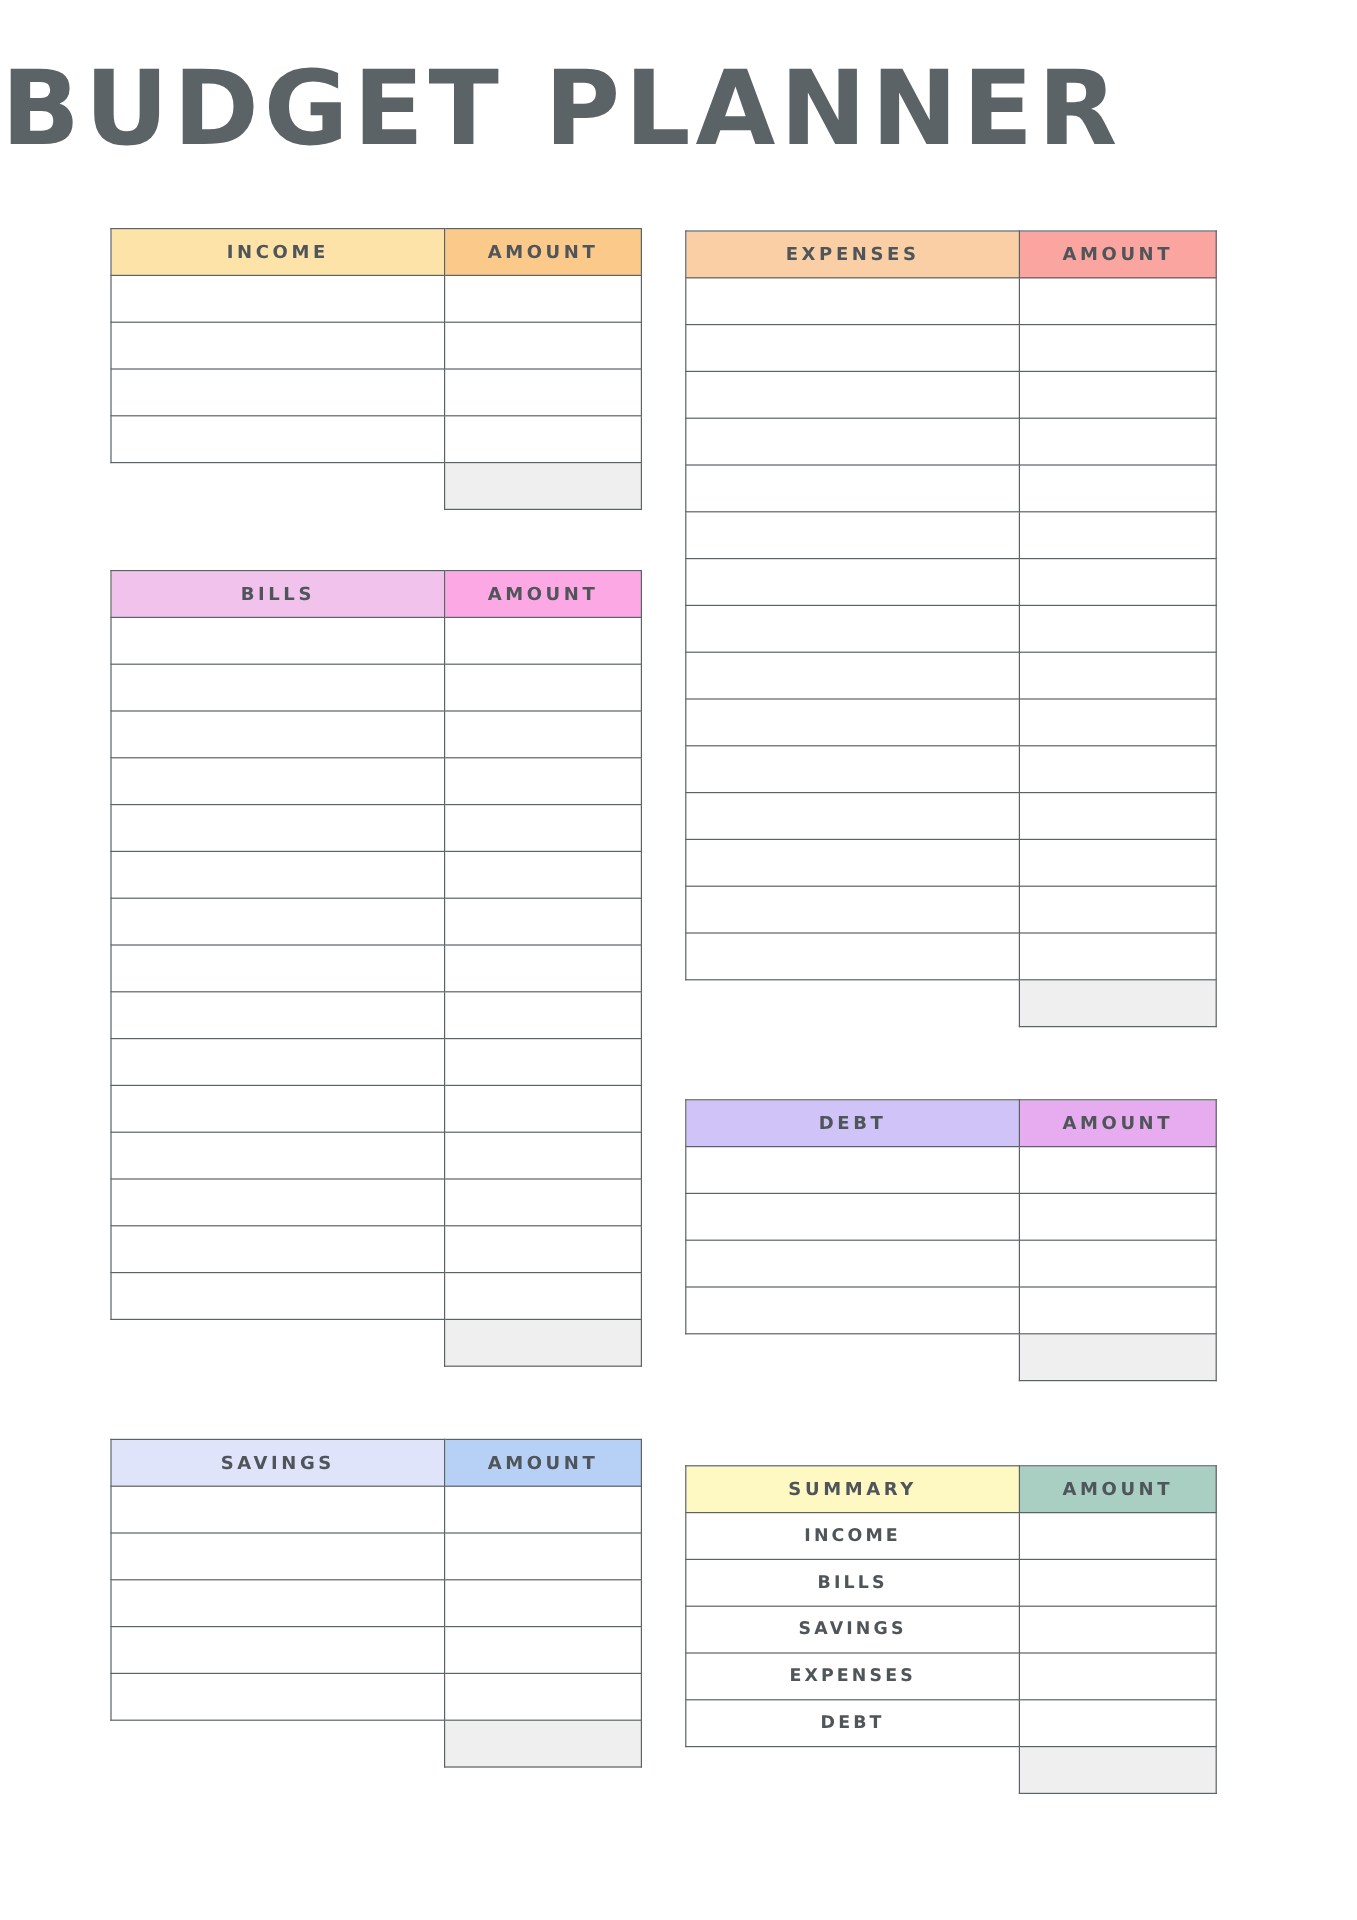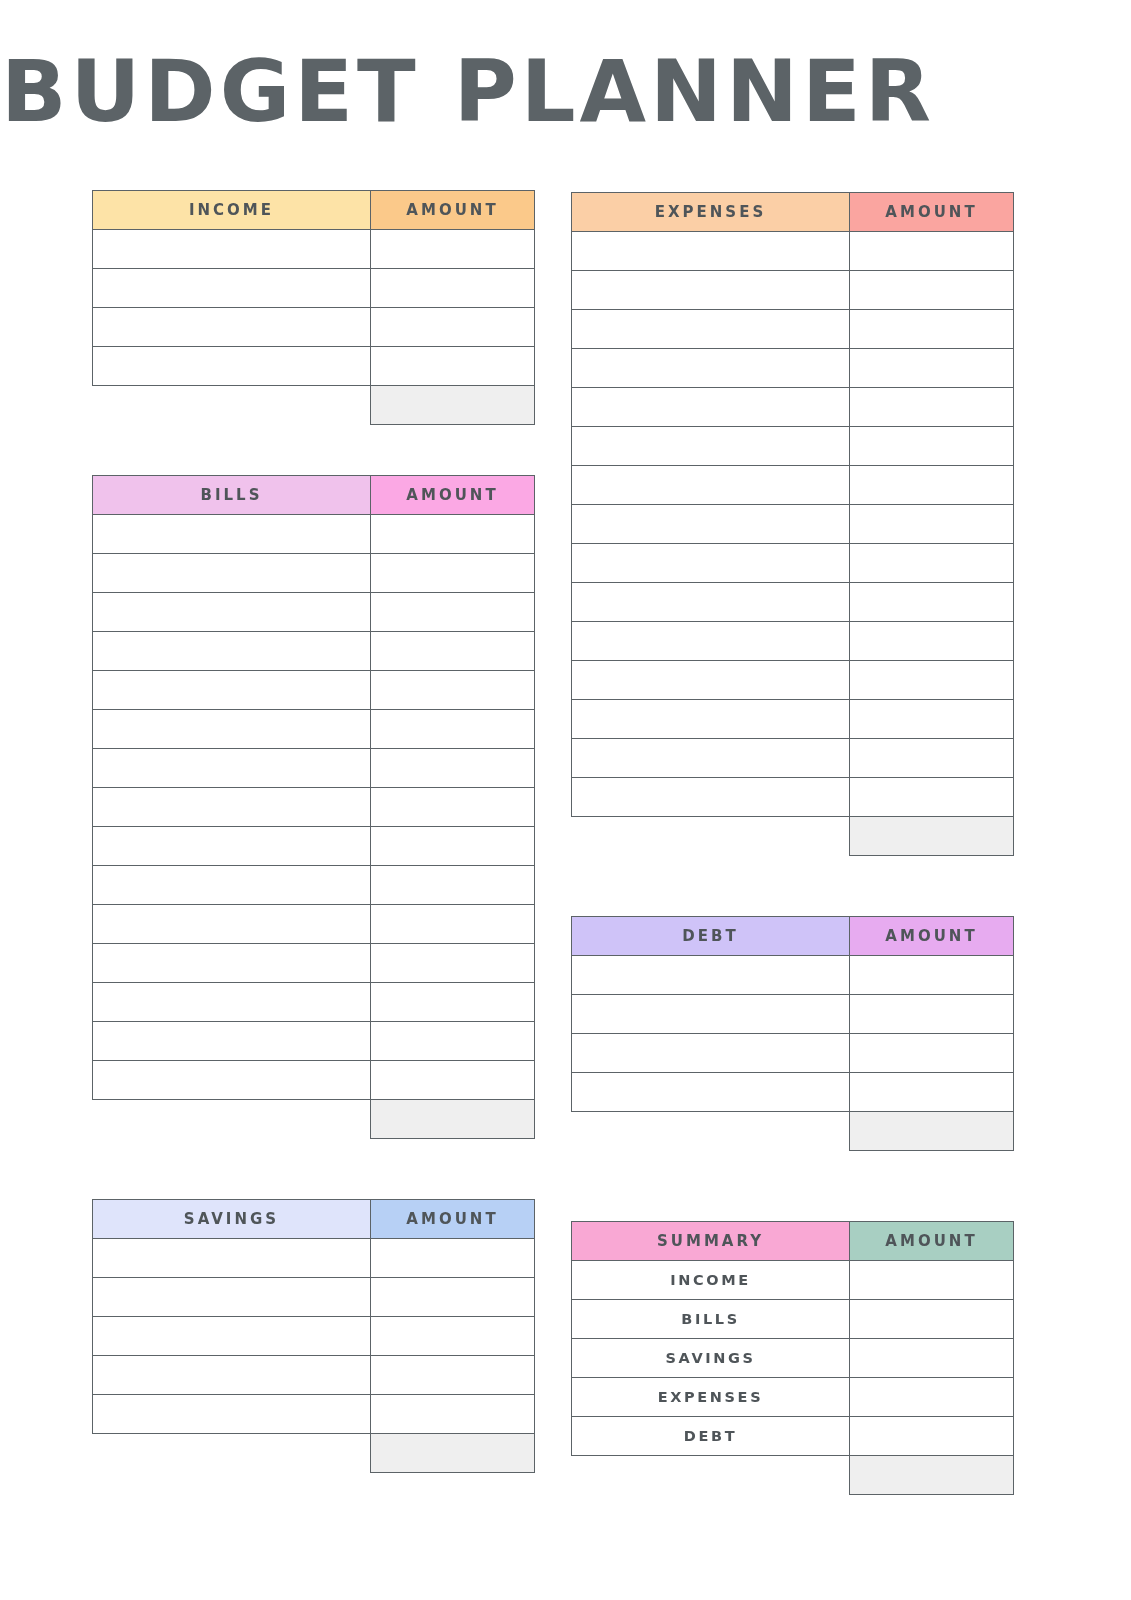--- a/index.html
+++ b/index.html
@@ -102,21 +102,21 @@
   .h-income   { background: #fde3a7; }
   .h-income-a { background: #fbc98a; }
   .h-bills    { background: #f0c2ec; }
   .h-bills-a  { background: #fba8e4; }
   .h-savings  { background: #dfe4fb; }
   .h-savings-a{ background: #b7d0f5; }
   .h-expenses { background: #fbcfa6; }
   .h-expenses-a{ background: #faa5a0; }
   .h-debt     { background: #cfc3f8; }
   .h-debt-a   { background: #e7abf0; }
-  .h-summary  { background: #f9a8d4; }
+  .h-summary  { background: #fef9c3; }
   .h-summary-a{ background: #a8cfc2; }
 </style>
 </head>
 <body>
 
 <div class="page">
 
   <h1 class="title">BUDGET PLANNER</h1>
 
   <div class="columns">

